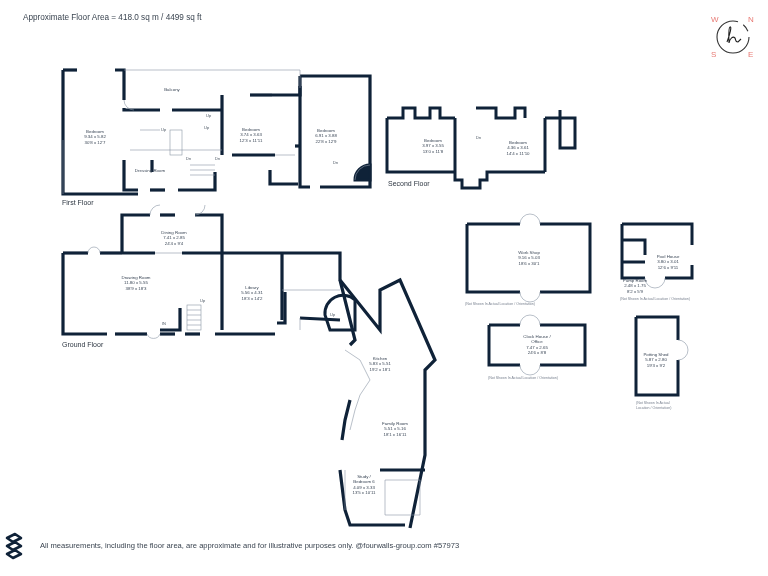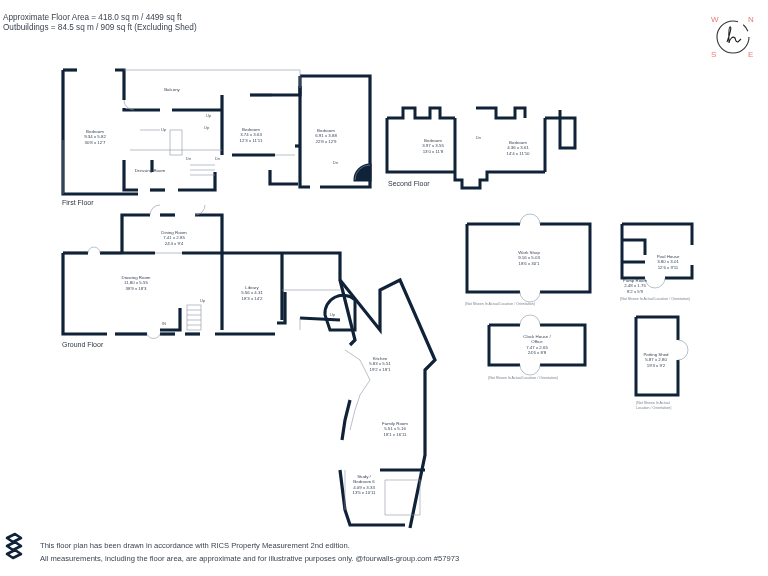--- a/index.html
+++ b/index.html
@@ -1,34 +1,33 @@
 <!DOCTYPE html>
 <html><head>
 <meta charset="utf-8">
 <style>
   html,body{margin:0;padding:0;background:#ffffff;}
   body{width:768px;height:576px;position:relative;overflow:hidden;font-family:"Liberation Sans",sans-serif;color:#1e2a3a;}
   .area-summary{position:absolute;left:3px;top:13px;font-size:8.2px;line-height:9.8px;color:#3a4450;}
-  .area-summary div{white-space:nowrap;}
+  .area-summary div{white-space:nowrap;margin-left:20px;}
   .compass{position:absolute;left:708px;top:12px;width:50px;height:50px;}
   .plan{position:absolute;left:0;top:0;width:768px;height:576px;}
   .floor-label{position:absolute;font-size:7px;color:#2c3540;white-space:nowrap;}
   .room{position:absolute;text-align:center;font-size:4.4px;line-height:5.4px;color:#3a4656;white-space:nowrap;transform:translateX(-50%);}
   .note{position:absolute;font-size:3.6px;color:#7a8290;white-space:nowrap;}
   .footer{position:absolute;left:40px;top:539px;font-size:7.6px;line-height:13px;color:#3a4450;}
   .footer div{white-space:nowrap;}
   .logo{position:absolute;left:3px;top:532px;width:22px;height:30px;}
   .small{font-size:4px;color:#4a5562;position:absolute;}
 </style>
 </head>
 <body>
 
 <div class="area-summary">
   <div>Approximate Floor Area = 418.0 sq m / 4499 sq ft</div>
-  <div>Outbuildings = 84.5 sq m / 909 sq ft (Excluding Shed)</div>
 </div>
 
 <div class="compass">
   <svg width="50" height="50" viewBox="0 0 50 50">
     <circle cx="25" cy="25" r="16" fill="none" stroke="#333" stroke-width="1.1" stroke-dasharray="80 6 8 6"></circle>
     <path d="M19 30 C22 22,24 14,22 15 C20 16,21 28,21 31 C22 26,25 24,27 26 C28 28,27 30,30 30 C31 29,32 28,33 27" fill="none" stroke="#222" stroke-width="1.1"></path>
   </svg>
   <span style="position:absolute;left:3px;top:3px;font-size:8px;color:#e87a74;">W</span>
   <span style="position:absolute;left:40px;top:3px;font-size:8px;color:#e87a74;">N</span>
   <span style="position:absolute;left:3px;top:38px;font-size:8px;color:#e87a74;">S</span>
@@ -271,15 +270,14 @@
 <div class="logo">
   <svg width="22" height="30" viewBox="0 0 22 30">
     <g fill="none" stroke="#0f2238" stroke-width="2.6" stroke-linejoin="round">
       <path d="M4 6 L12 2 L18 6 L10 10 Z"></path>
       <path d="M4 14 L12 10 L18 14 L10 18 Z"></path>
       <path d="M4 22 L12 18 L18 22 L10 26 Z"></path>
     </g>
   </svg>
 </div>
 <div class="footer">
-  <div>This floor plan has been drawn in accordance with RICS Property Measurement 2nd edition.</div>
   <div>All measurements, including the floor area, are approximate and for illustrative purposes only. @fourwalls-group.com #57973</div>
 </div>
 
 </body></html>

